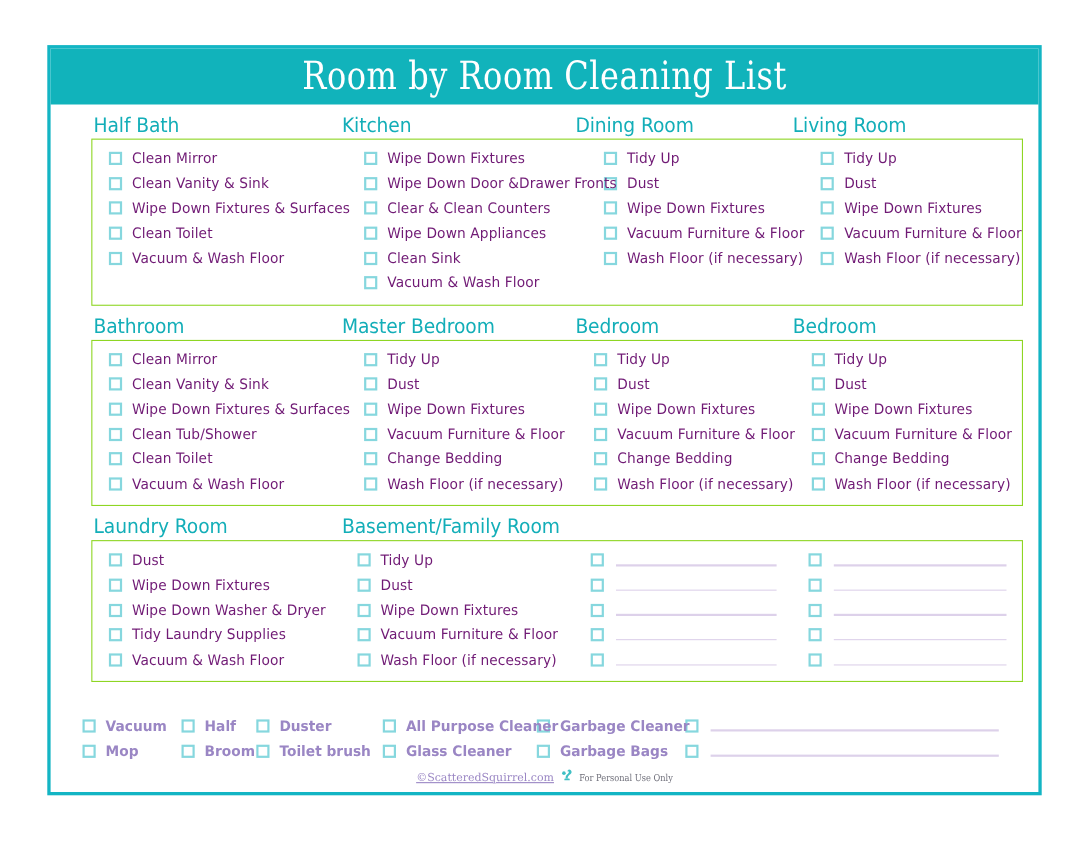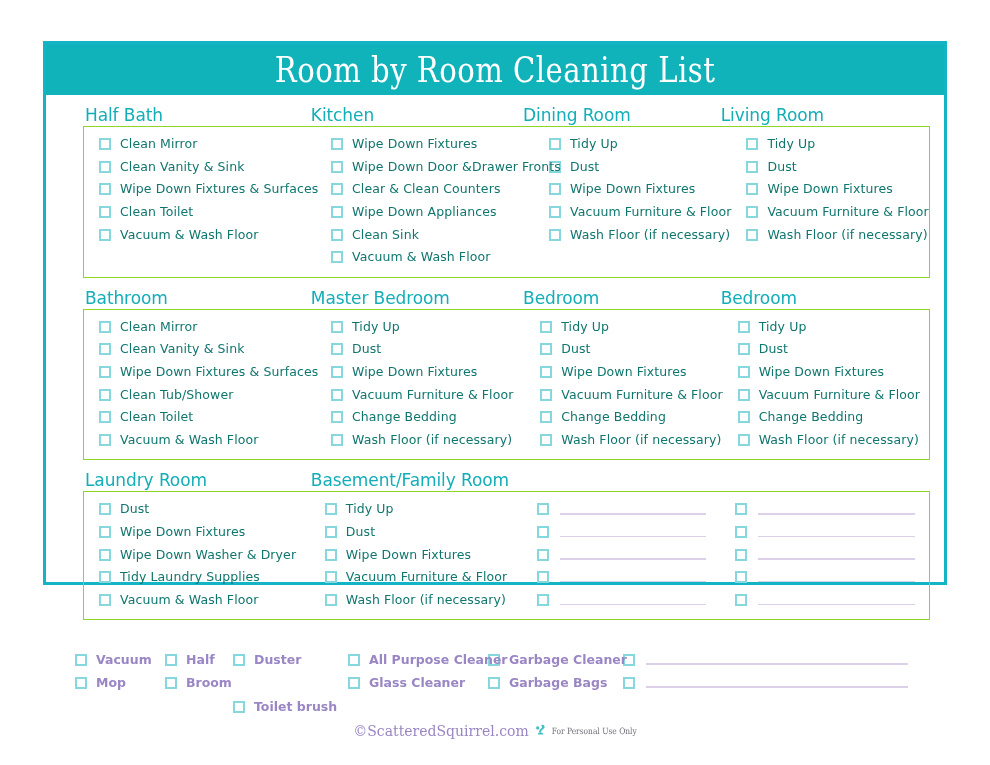--- a/index.html
+++ b/index.html
@@ -14,21 +14,21 @@
     font-family: "Liberation Sans", sans-serif;
     overflow: hidden;
   }
 
   
   #page {
     position: absolute;
     left: 43px;
     top: 41px;
     width: 904px;
-    height: 544px;
+    height: 682px;
     border: 3px solid #13b5c4;
     background: #ffffff;
     box-sizing: border-box;
   }
 
   
   #title-banner {
     height: 51px;
     background: #11b3bb;
     display: flex;
@@ -101,21 +101,21 @@
   .box {
     width: 12px;
     height: 12px;
     border: 2px solid #86d7de;
     box-sizing: border-box;
     flex: 0 0 auto;
     background: #ffffff;
   }
   .item-label {
     margin-left: 9px;
-    color: #0f766e;
+    color: #701a75;
     font-family: "DejaVu Sans", sans-serif;
     font-size: 12.5px;
     line-height: 14px;
     white-space: nowrap;
     letter-spacing: 0.1px;
     transform: scaleY(1.05);
   }
   .blank-line {
     margin-left: 11px;
     flex: 1 1 auto;
@@ -145,21 +145,21 @@
     margin-left: 9px;
     color: #9a86c4;
     font-family: "DejaVu Sans", sans-serif;
     font-size: 12.5px;
     line-height: 14px;
     white-space: nowrap;
     transform: scaleY(1.05);
   }
   .sw1 { width: 90px; }
   .sw2 { width: 68px; }
-  .sw3 { width: 115px; gap: 24px; }
+  .sw3 { width: 115px; }
   .sw4 { width: 140px; }
   .sw5 { width: 135px; }
   .sw6 { flex: 1 1 auto; }
   .sup-blank {
     margin-left: 11px;
     height: 1.5px;
     background: #ddd1ea;
     width: 262px;
     margin-top: 9px;
   }
@@ -169,22 +169,23 @@
     margin-top: 4px;
     display: flex;
     align-items: center;
     justify-content: center;
     gap: 5px;
     height: 18px;
   }
   #credit-site {
     color: #9a86c4;
     font-family: "DejaVu Serif", serif;
-    font-size: 14px;
+    font-size: 10px;
     white-space: nowrap;
+    text-decoration: underline;
   }
   #credit-use {
     color: #6f6f7a;
     font-family: "DejaVu Serif", serif;
     font-size: 7.5px;
     white-space: nowrap;
     transform: scaleY(1.15);
   }
   #squirrel-icon {
     display: block;

